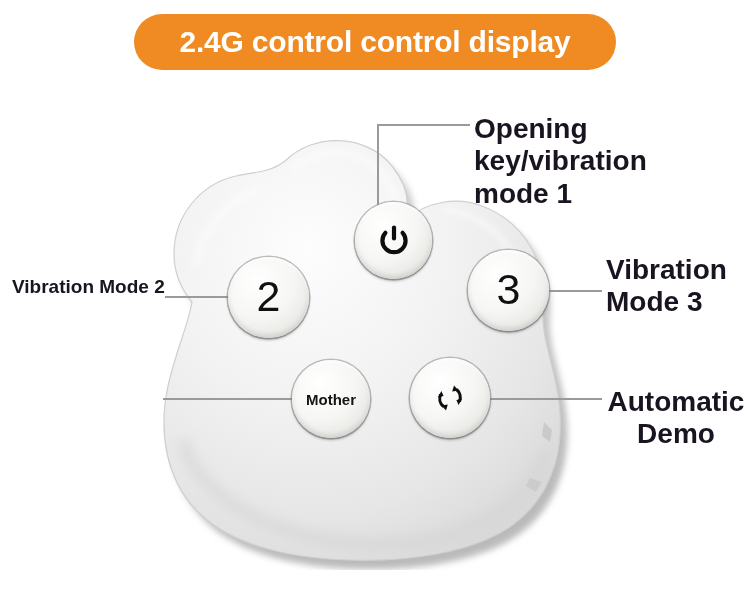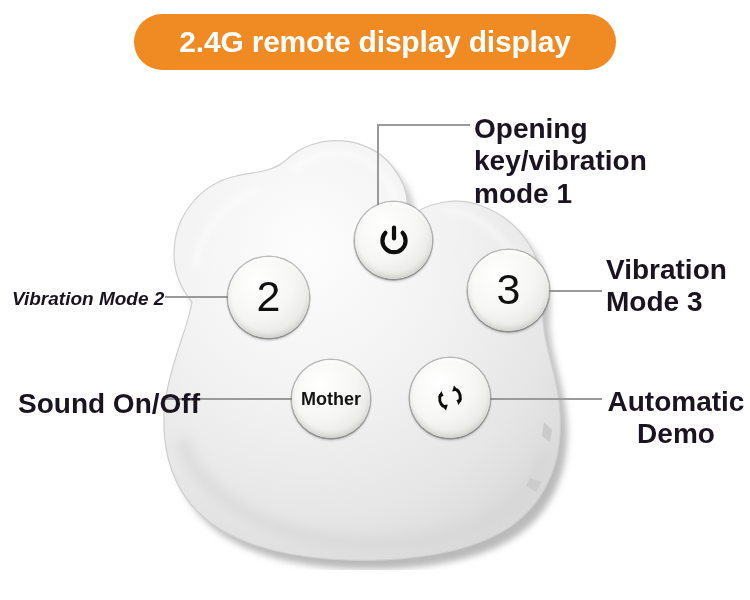--- a/index.html
+++ b/index.html
@@ -52,21 +52,21 @@
     line-height: 1.16;
     font-family: "Liberation Sans", sans-serif;
     white-space: pre-line;
   }
   .callout.small {
     font-size: 19px;
   }
   .lbl-opening { left: 474px; top: 113px; width: 272px; }
   .lbl-vib3    { left: 606px; top: 254px; width: 140px; }
   .lbl-auto    { left: 606px; top: 386px; width: 140px; text-align: center; }
-  .lbl-vib2    { left: 12px;  top: 288px; font-style: italic; }
+  .lbl-vib2    { left: 12px;  top: 276px; }
   .lbl-sound   { left: 18px;  top: 388px; }
 
   
   .lead {
     position: absolute;
     background: #9a9a9a;
   }
   .lead-h { height: 1.6px; }
   .lead-v { width: 1.6px; }
 
@@ -105,41 +105,41 @@
     font-family: "Liberation Sans", sans-serif;
   }
   .btn .glyph-num {
     font-size: 43px;
     font-weight: 400;
     line-height: 1;
     transform: translateY(-1px);
     color: #101010;
   }
   .btn .glyph-txt {
-    font-size: 18px;
+    font-size: 15px;
     font-weight: bold;
     line-height: 1;
     color: #141414;
   }
 
   #btn-power  { left: 355px; top: 202px; width: 77px; height: 77px; }
   #btn-mode2  { left: 228px; top: 257px; width: 81px; height: 81px; }
   #btn-mode3  { left: 468px; top: 250px; width: 81px; height: 81px; }
   #btn-mother { left: 292px; top: 360px; width: 78px; height: 78px; }
   #btn-demo   { left: 410px; top: 358px; width: 80px; height: 80px; }
 
   .icon-svg { display: block; }
 </style>
 </head>
 <body>
 
 <div id="stage">
 
   <div class="title-pill">
-    <span class="title-text">2.4G remote display display</span>
+    <span class="title-text">2.4G control control display</span>
   </div>
 
   <div id="device">
     <svg viewBox="0 0 452 430" xmlns="http://www.w3.org/2000/svg" aria-hidden="true">
       <defs>
         <radialGradient id="bodyGrad" cx="36%" cy="26%" r="82%">
           <stop offset="0%" stop-color="#fdfdfd"></stop>
           <stop offset="45%" stop-color="#f2f2f2"></stop>
           <stop offset="78%" stop-color="#e6e6e6"></stop>
           <stop offset="100%" stop-color="#d9d9d9"></stop>
@@ -254,15 +254,14 @@
 mode 1</div>
 
   <div class="callout lbl-vib3">Vibration
 Mode 3</div>
 
   <div class="callout lbl-auto">Automatic
 Demo</div>
 
   <div class="callout small lbl-vib2">Vibration Mode 2</div>
 
-  <div class="callout lbl-sound">Sound On/Off</div>
 
 </div>
 
 </body></html>

